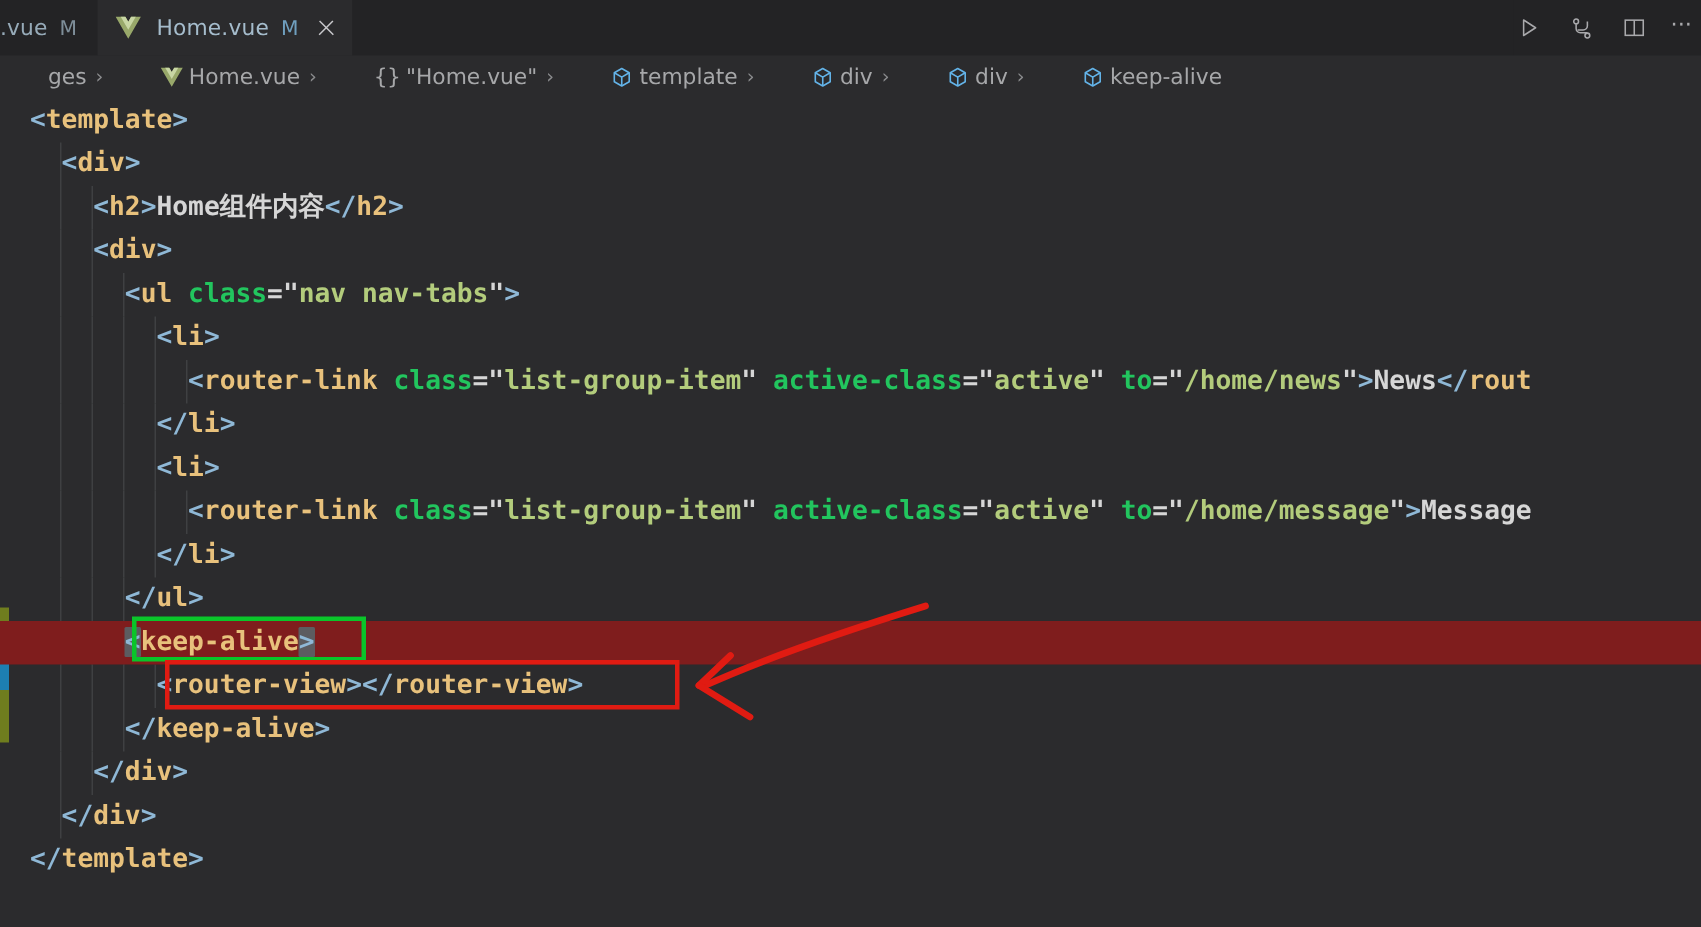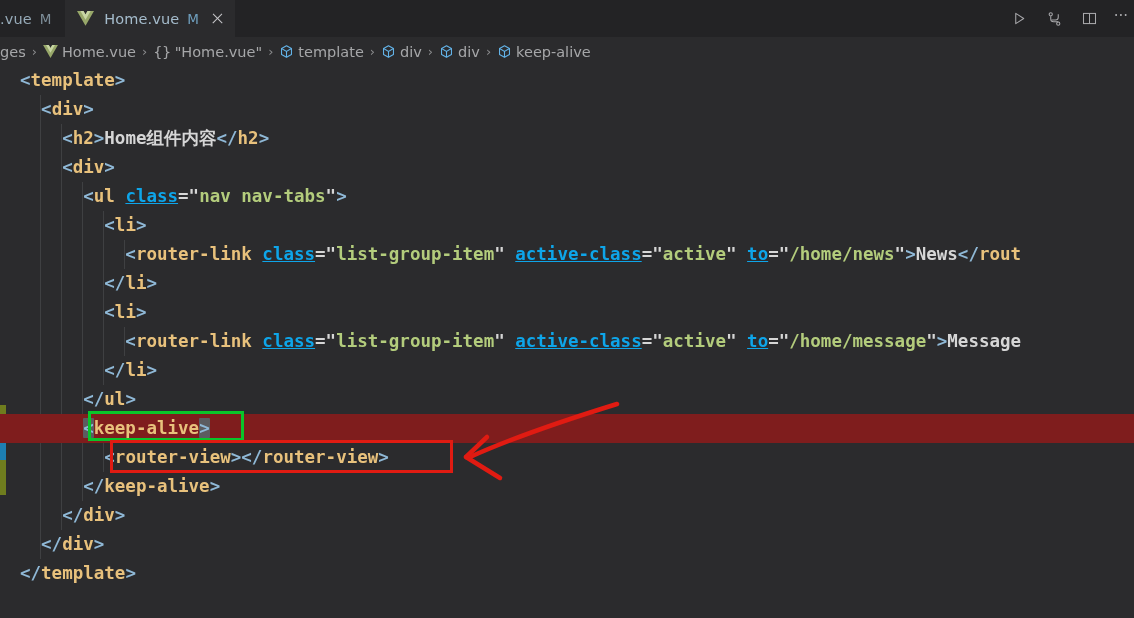--- a/index.html
+++ b/index.html
@@ -129,20 +129,21 @@
     color: #a0a1a3;
     padding-left: 0px;
     box-sizing: border-box;
     white-space: nowrap;
     overflow: hidden;
   }
   .crumb {
     display: inline-flex;
     align-items: center;
     color: #a6a7a9;
+    padding-left: 32px;
   }
   .crumb .crumb-text { margin-left: 4px; }
   .crumb.first .crumb-text { margin-left: 0; }
   .sep {
     color: #8b8c8e;
     padding: 0 6px;
     font-size: 13px;
   }
   .braces { color: #a6a7a9; letter-spacing: -.5px; }
   .cube {
@@ -177,21 +178,21 @@
     line-height: 29px;
     padding-left: 20px;
     box-sizing: border-box;
   }
   .line.current {
     background: #7f1d1d;
   }
   
   .p  { color: #8fb8d6; }   
   .t  { color: #e8c17c; }   
-  .an { color: #0ea5e9; text-decoration: underline; }   
+  .an { color: #22c55e; }   
   .eq { color: #d6d6d6; }   
   .av { color: #b3cc7c; }   
   .tx { color: #d6d6d6; }   
   .bracket-match {
     background: #5c5c60;
     border-radius: 1px;
   }
 
   
   .guide {

